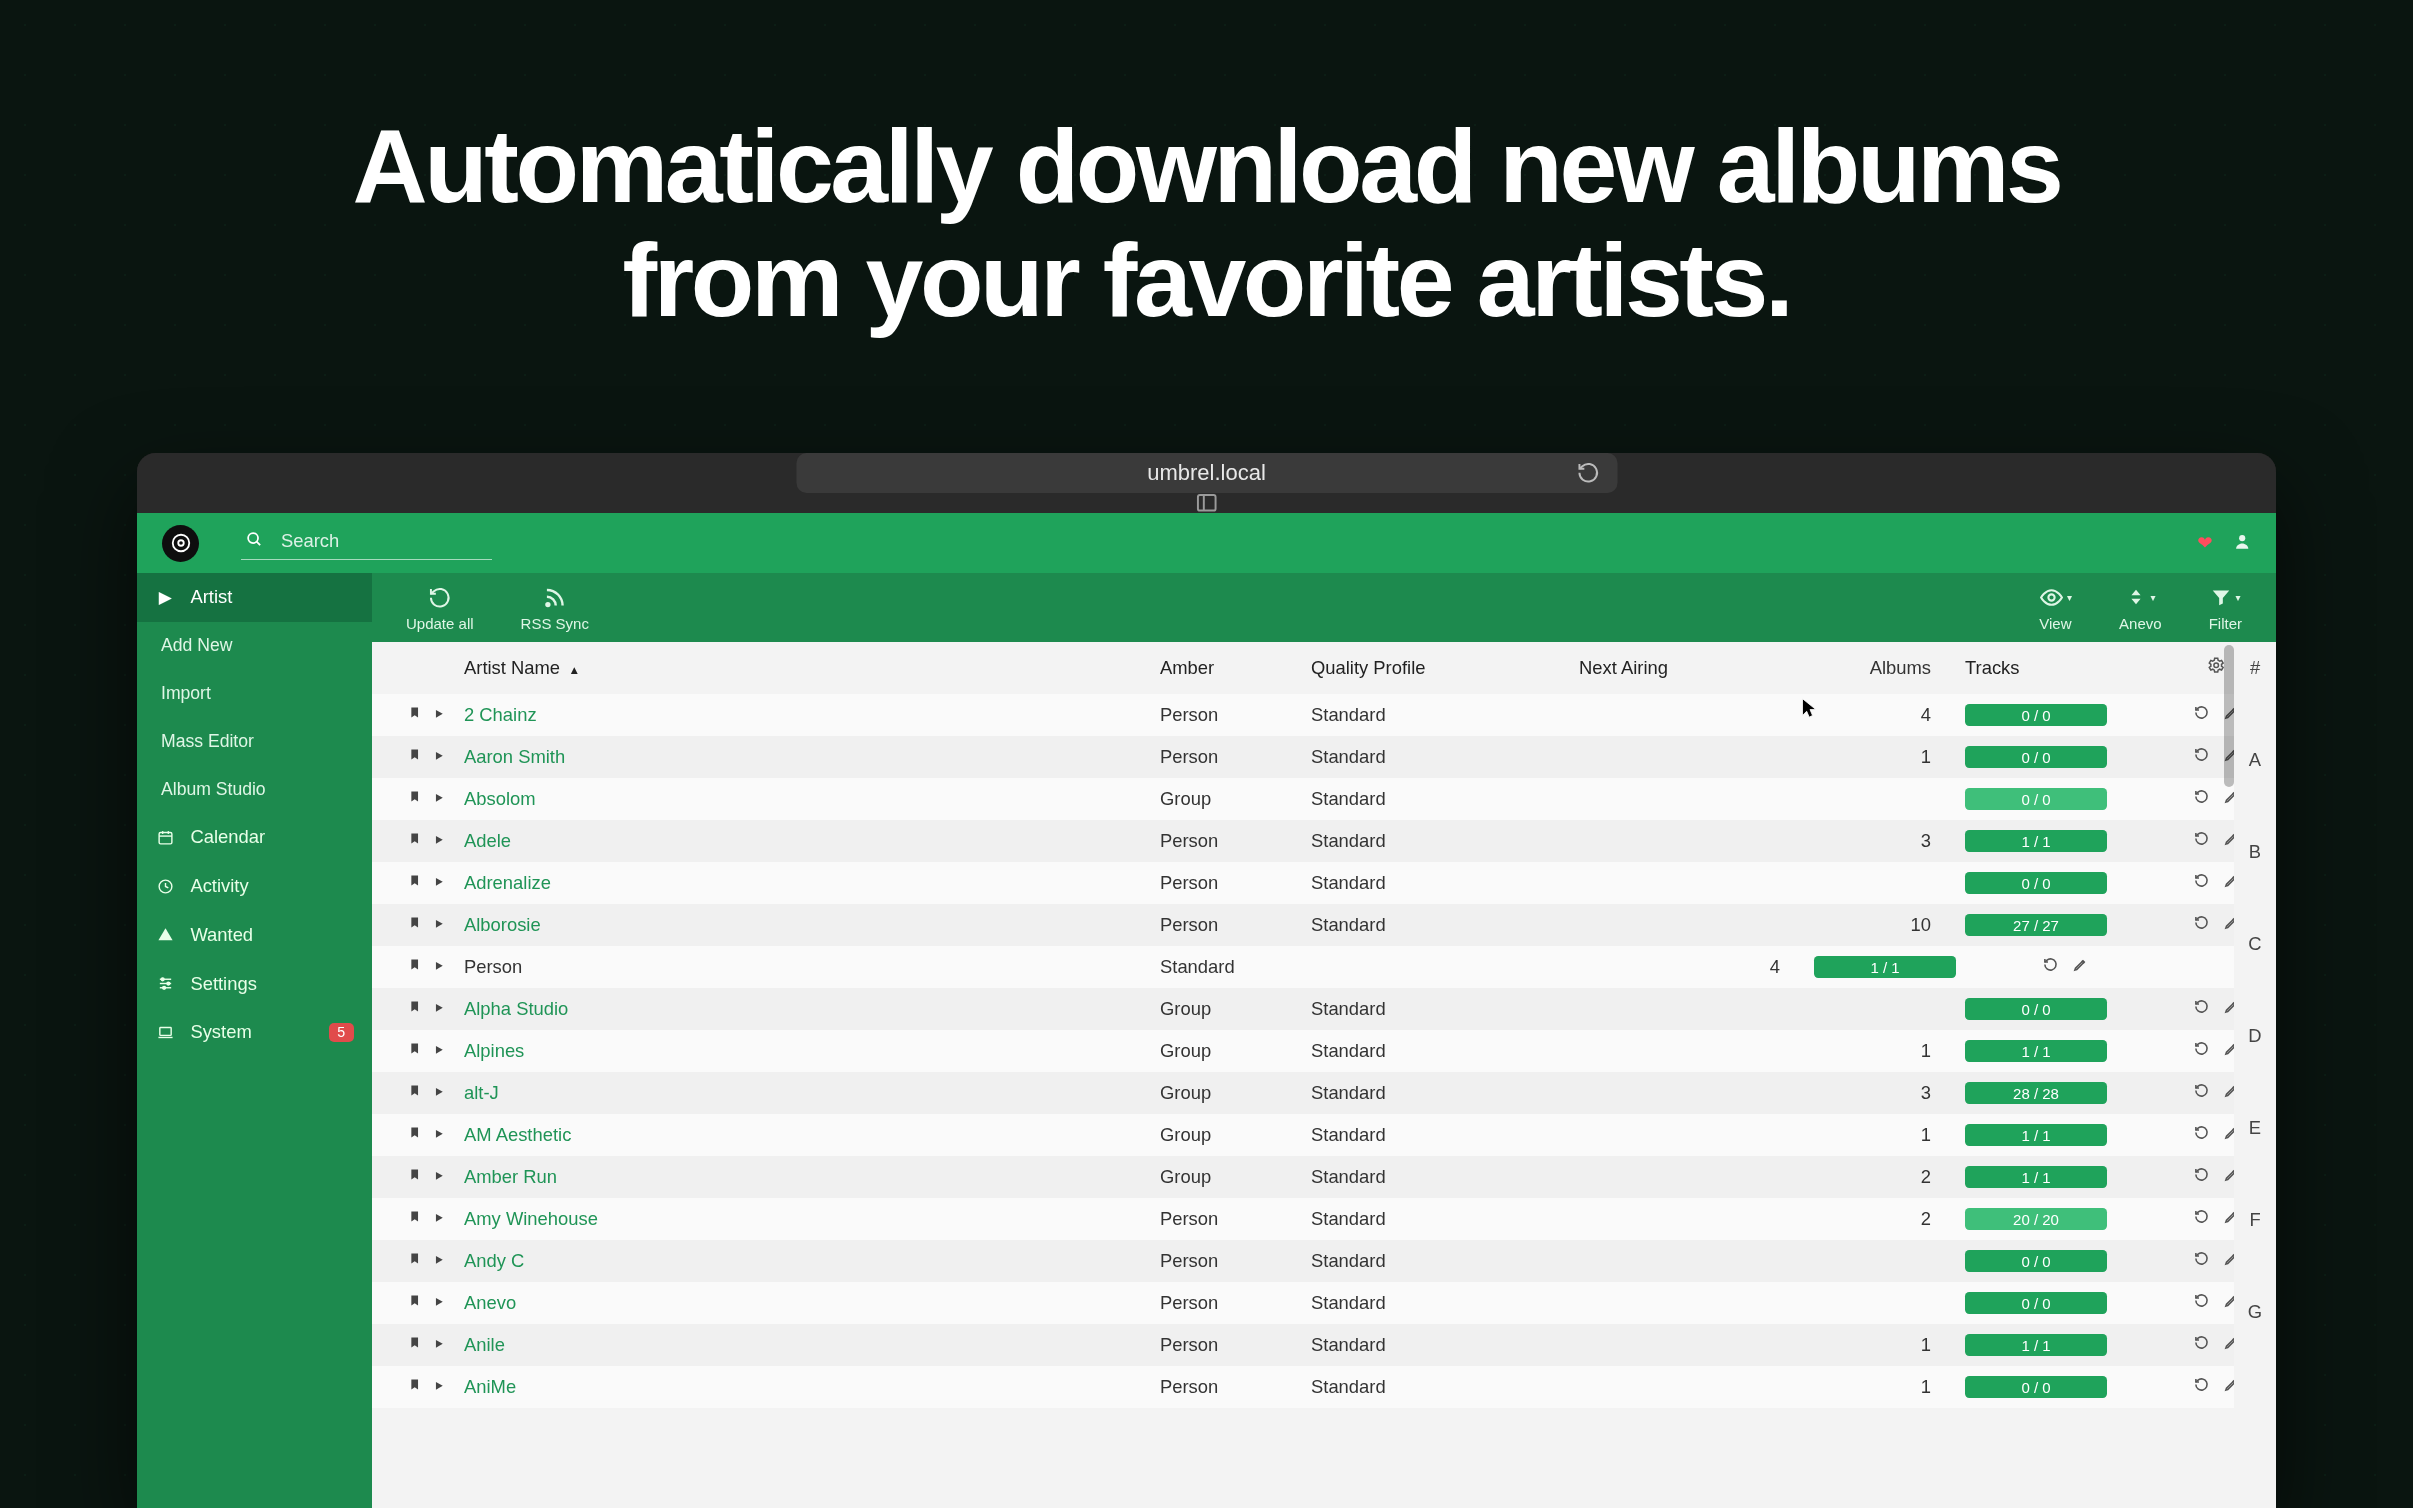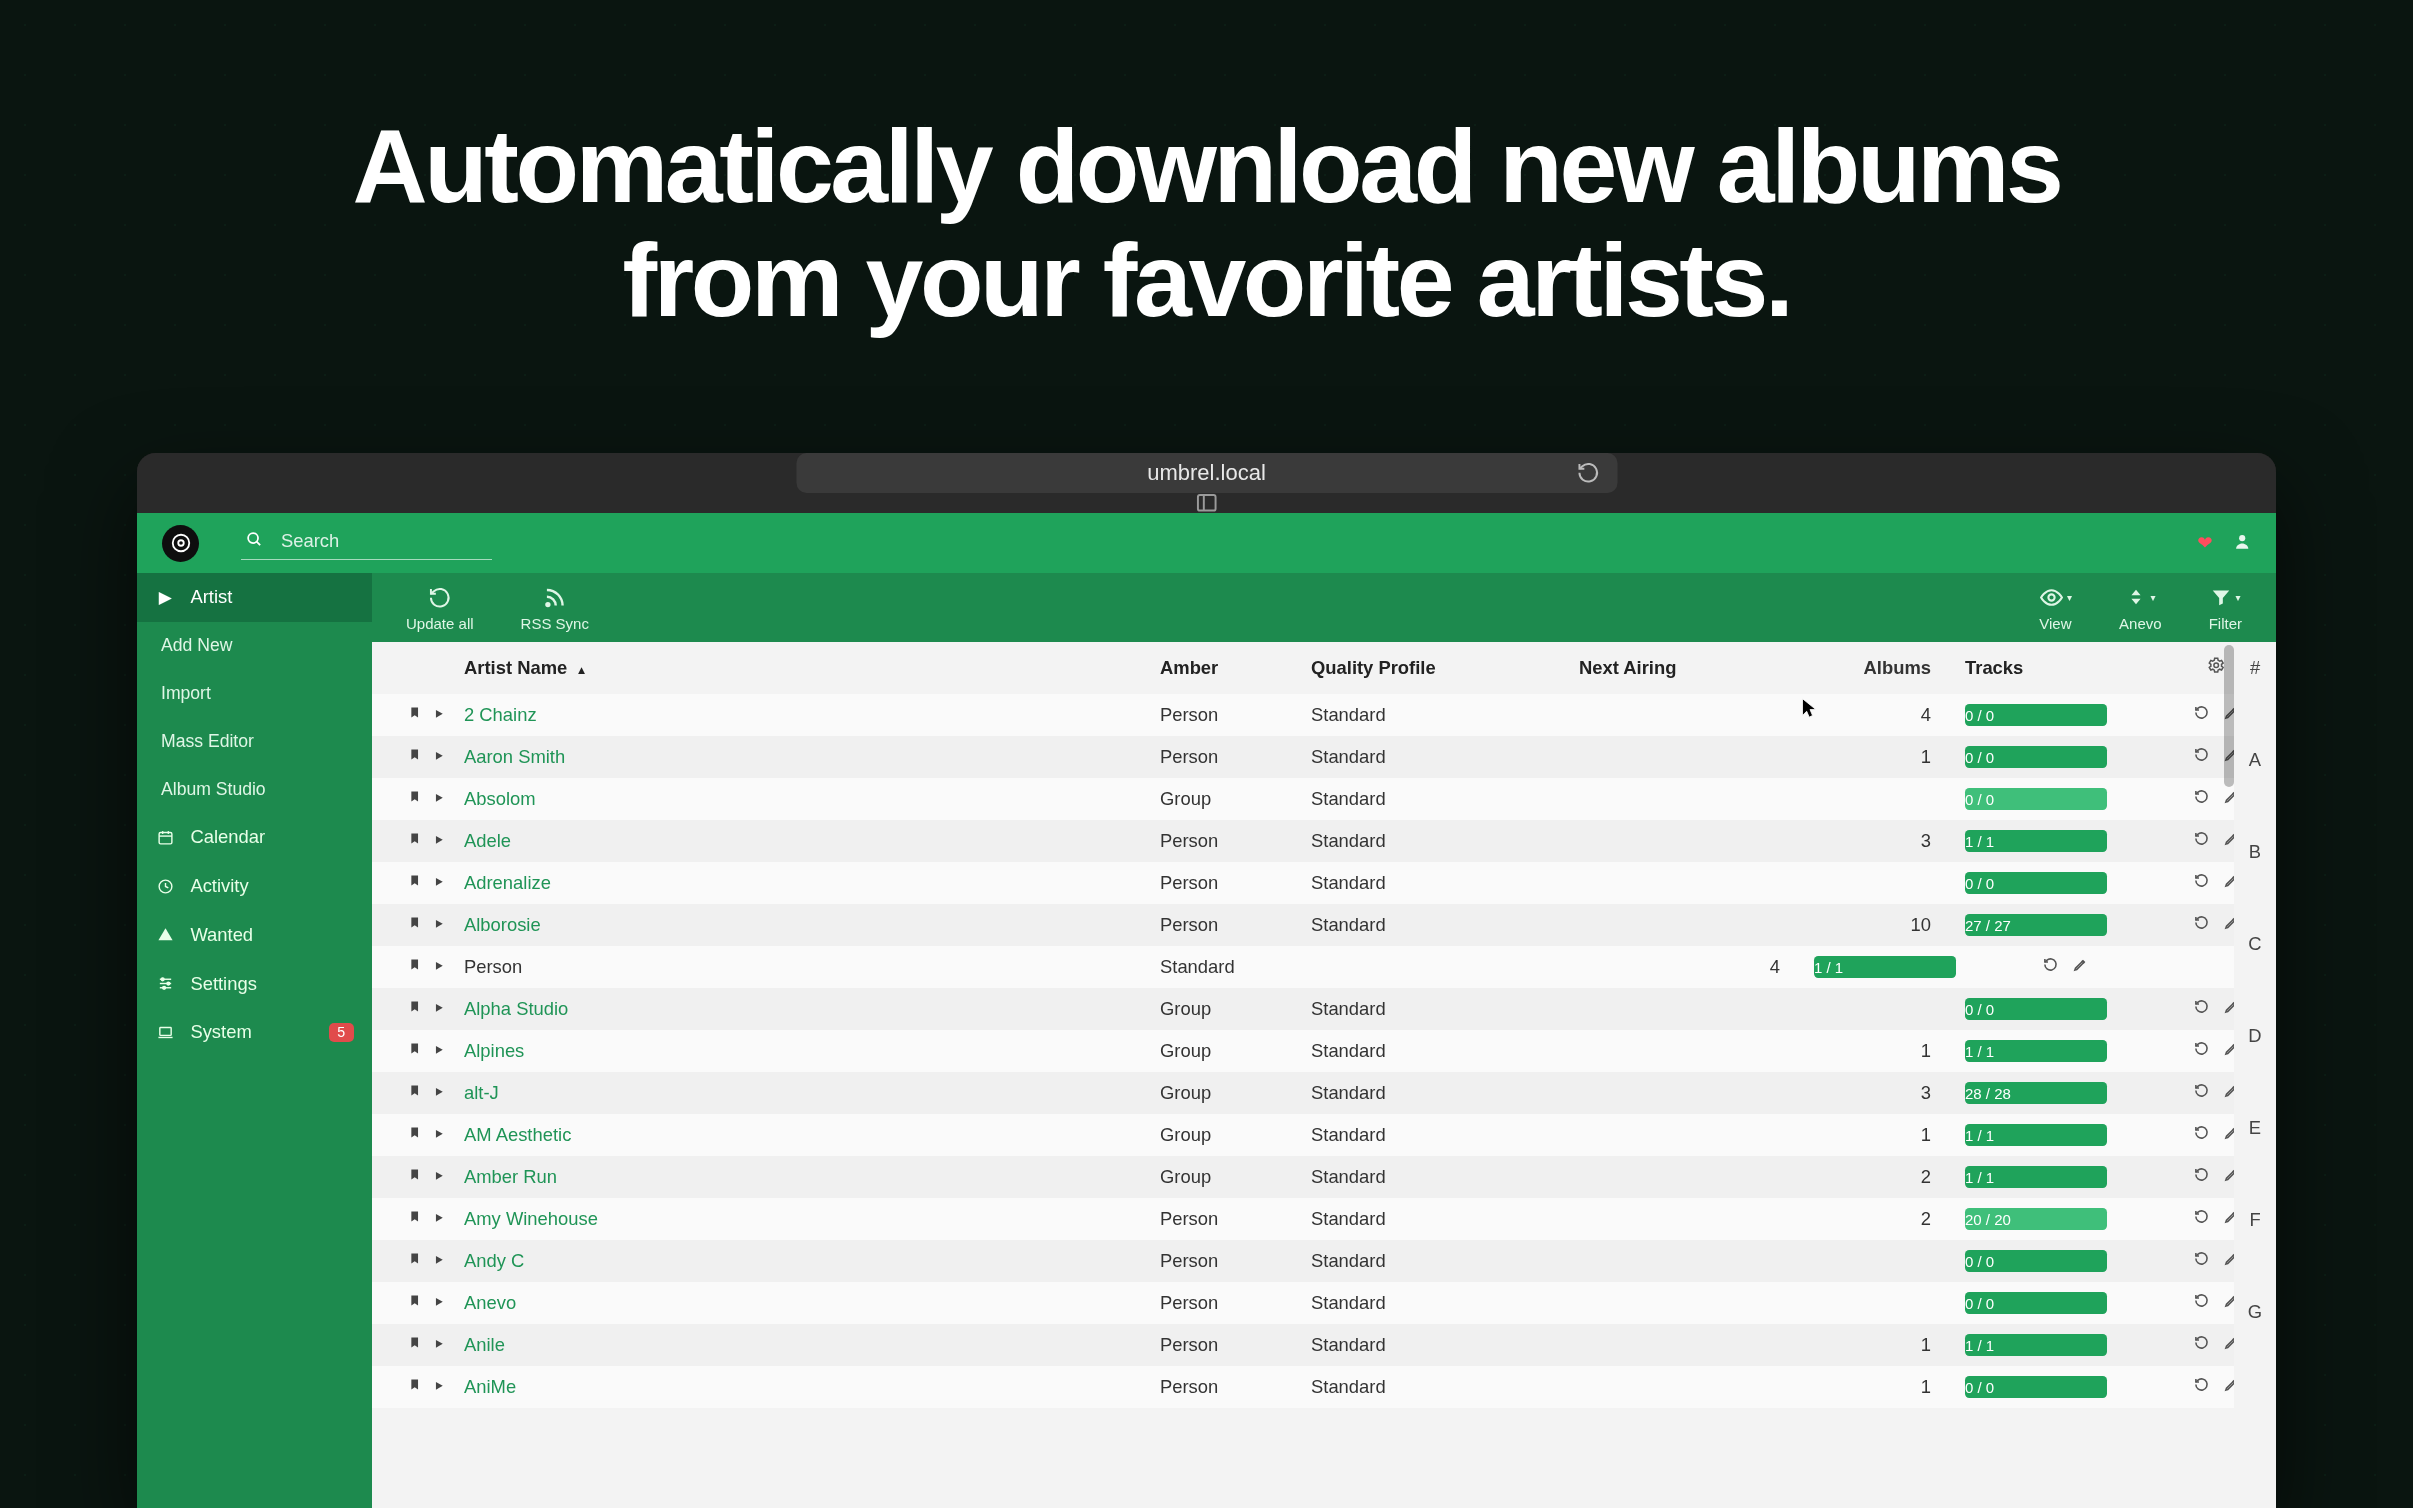--- a/index.html
+++ b/index.html
@@ -125,30 +125,30 @@
   }
   .row {
     display:grid;
     grid-template-columns: 75px 696px 151px 268px 235px 151px 201px 101px;
     align-items:center;
     min-height:42px;
     font-size:18.4px;
     color:#333;
     padding:0 17px;
   }
-  .row.header { background:#f3f3f3; font-weight:700; color:#222; height:52px; }
+  .row.header { background:#f3f3f3; font-weight:400; color:#222; height:52px; }
   .row.header .sort-caret { font-size:11.7px; margin-left:8.4px; }
   .row.r:nth-child(odd) { background:#fafafa; }
   .row.r:nth-child(even) { background:#f0f0f0; }
   .rowicons { display:flex; gap:11.7px; color:#444; font-size:17px; justify-content:center;}
   .artist-link { color:#1f9456; cursor:pointer; }
   .num { text-align:right; padding-right:34px; color:#333; }
   .trackpill {
     background:#1fa35b; color:#fff; font-size:15px;
-    border-radius:4.2px; padding:2.5px 0; width:142px;
+    border-radius:4.2px; text-align:center; padding:2.5px 0; width:142px;
   }
   .trackpill.alt { background:#3fbf7a; }
   .rowactions { display:flex; gap:15px; color:#555; justify-content:center; font-size:17px;}
   .gearcell { text-align:center; color:#555; }
 
   
   .alpha {
     position:absolute; top:129px; right:0; bottom:0; width:42px;
     background:#f3f3f3; color:#444; font-size:18.4px;
     display:flex; flex-direction:column; align-items:center; gap:70px;

